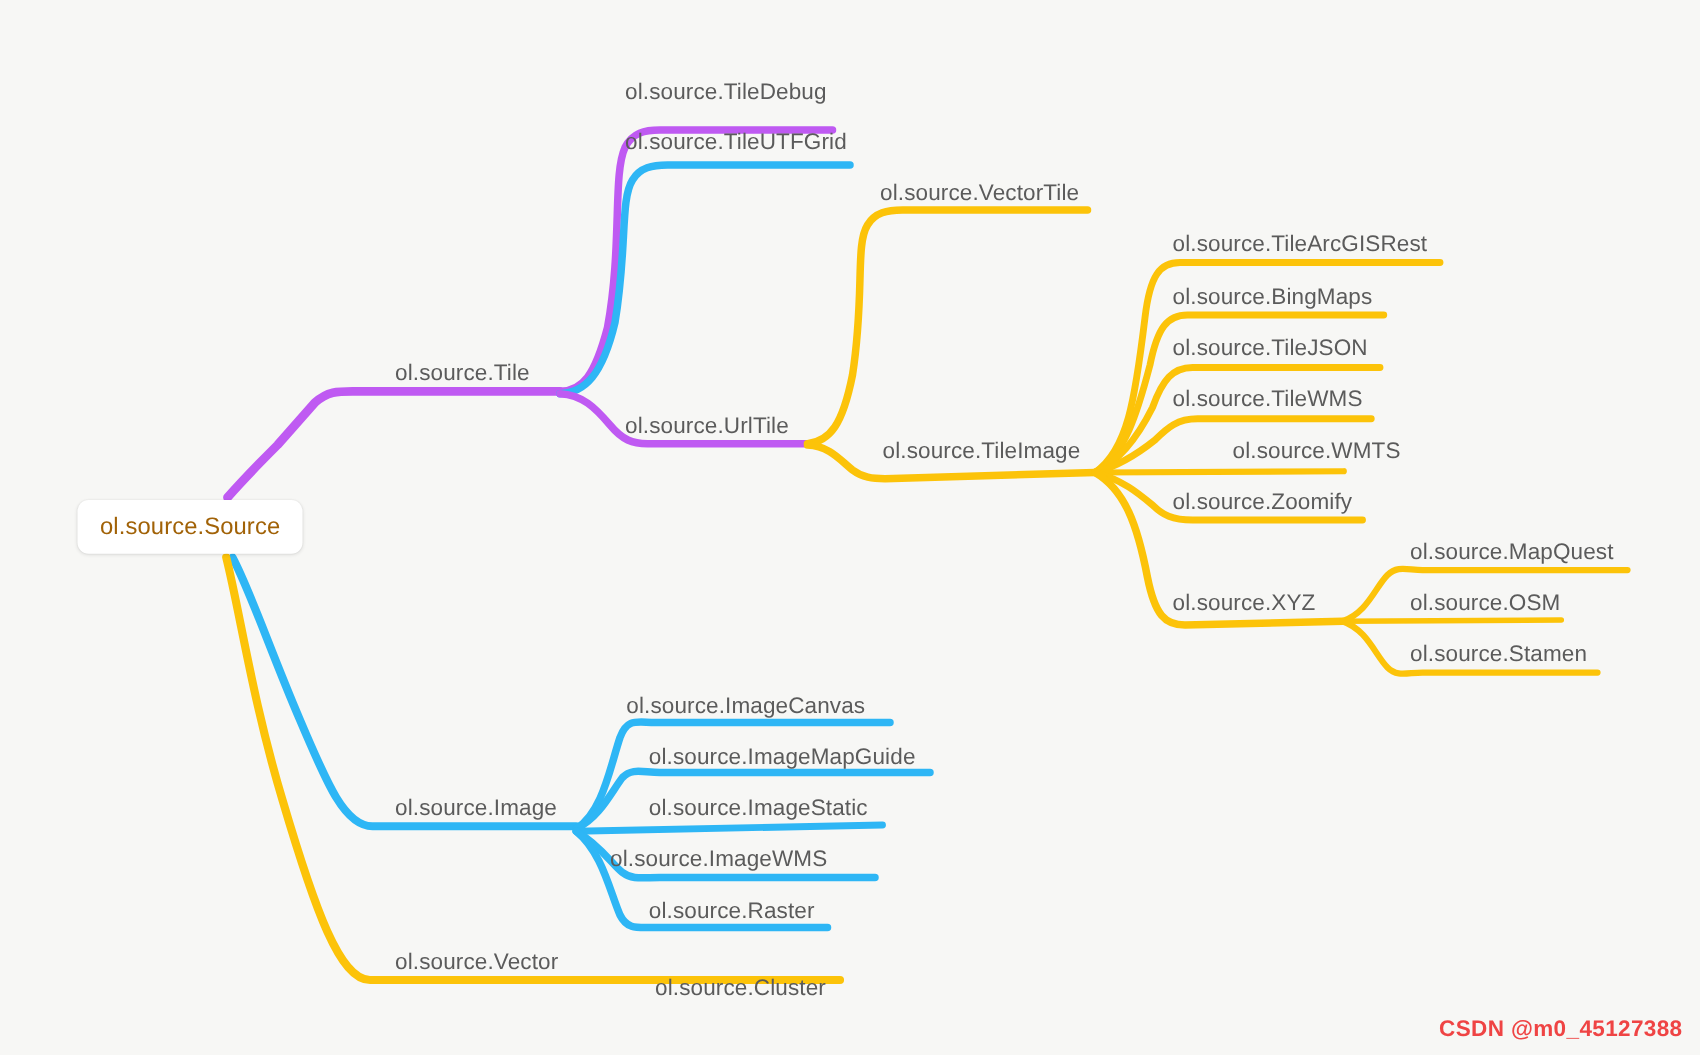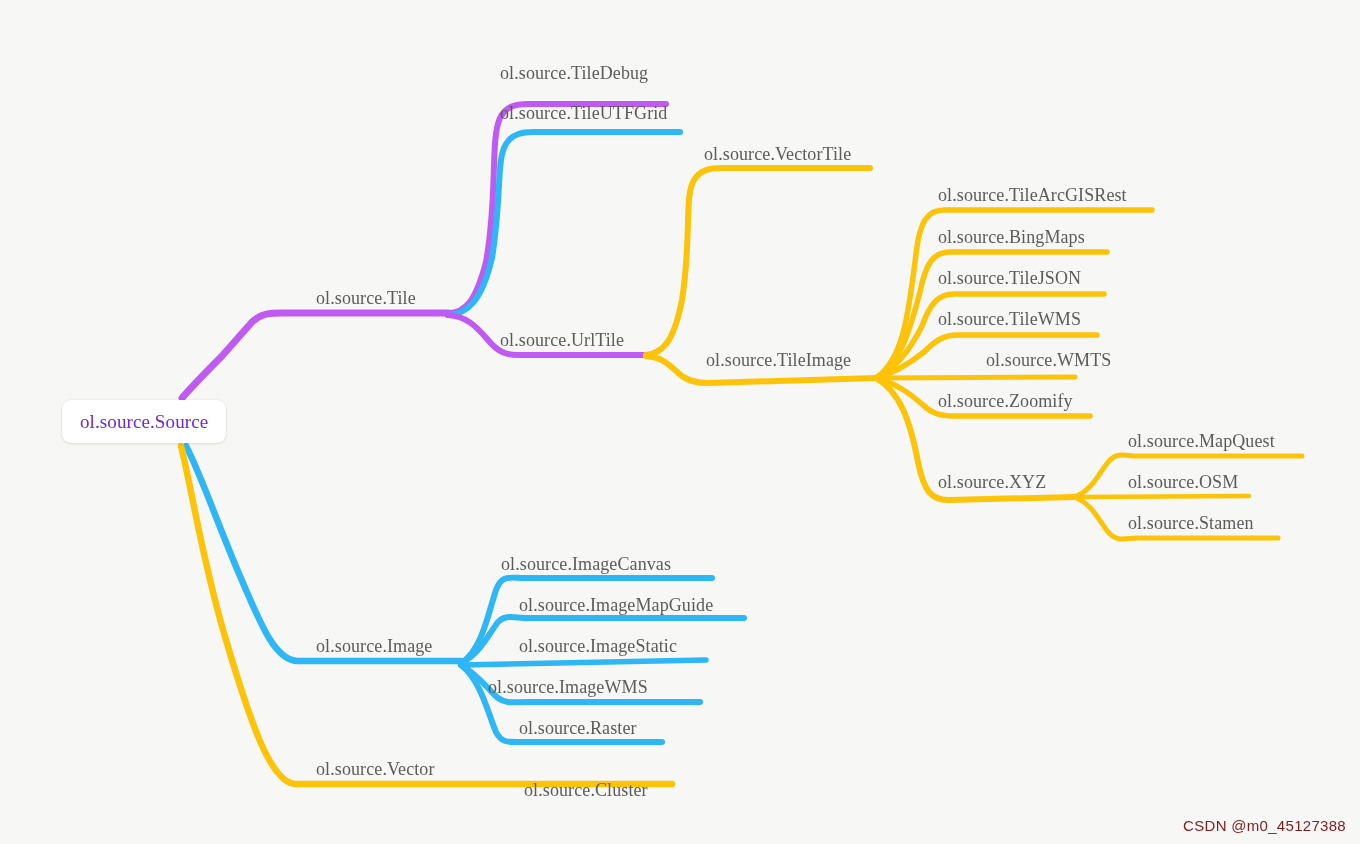--- a/index.html
+++ b/index.html
@@ -15,37 +15,37 @@
   svg.links{position:absolute;left:0;top:0;width:1360px;height:844px;}
   svg.links path{fill:none;stroke-linecap:round;stroke-linejoin:round;}
 
   .node{
     position:absolute;
     color:#5b5b5b;
     font-size:18px;
     line-height:1;
     white-space:nowrap;
     letter-spacing:.1px;
-    font-family:Liberation Serif, serif;
   }
   .node.root{
     background:#ffffff;
-    color:#6d28d9;
+    color:#a16207;
     border-radius:9px;
     padding:12px 18px;
     font-size:19px;
     box-shadow:0 1px 3px rgba(0,0,0,.10), 0 0 0 1px rgba(0,0,0,.02);
   }
   .watermark{
     position:absolute;
     right:14px;bottom:10px;
-    color:#7f1d1d;
-    font-size:15px;
+    color:#ef4444;
+    font-size:18px;
     letter-spacing:.3px;
     white-space:nowrap;
+    font-weight:bold;
   }
 </style>
 </head>
 <body>
 
 <div id="canvas">
 
   <svg class="links" viewBox="0 0 1360 844" xmlns="http://www.w3.org/2000/svg">
 
     <path d="M 182 398 C 196 382 206 372 222 356 L 252 322 C 262 313 270 313 282 313 L 448 313" stroke="#bf5af2" stroke-width="7"></path>

